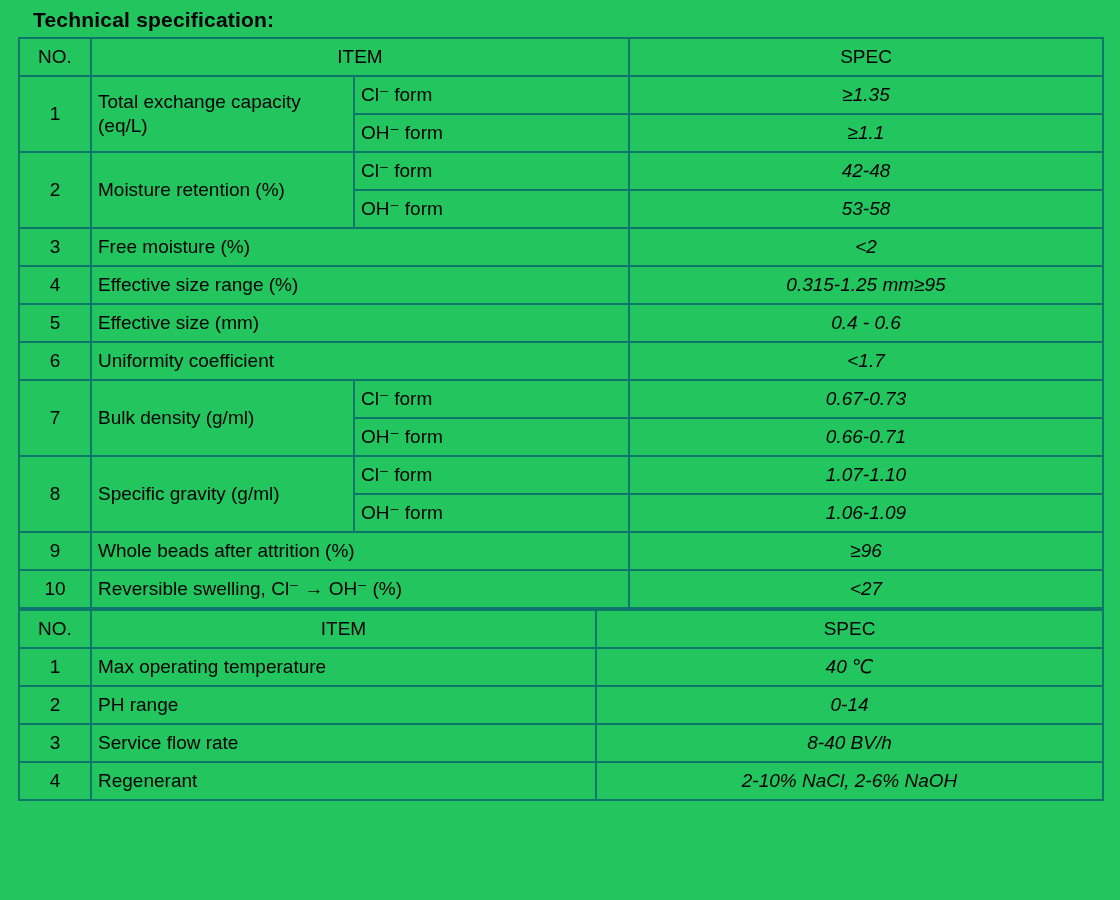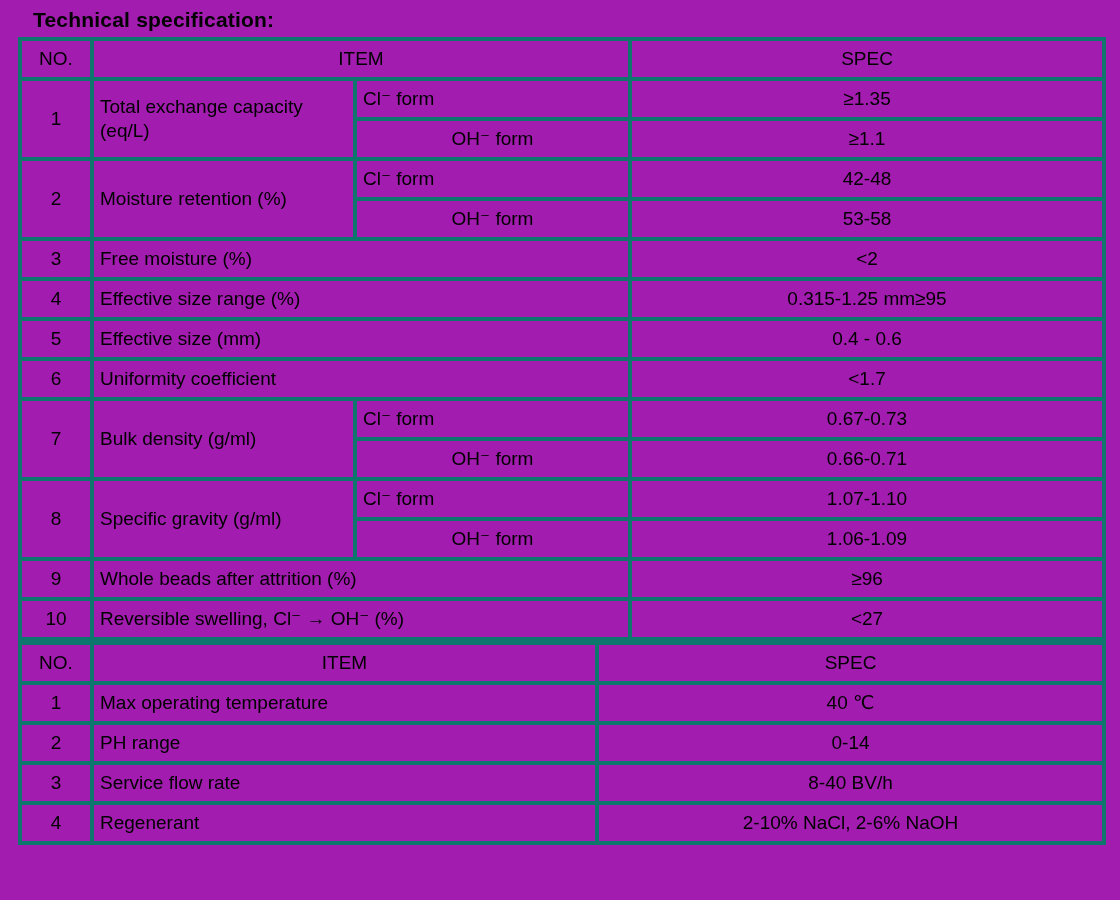--- a/index.html
+++ b/index.html
@@ -7,52 +7,52 @@
     padding: 0;
     background: #ffffff;
     color: #000000;
     font-family: "Liberation Sans", "DejaVu Sans", sans-serif;
   }
   .page {
     width: 1120px;
     height: 900px;
     box-sizing: border-box;
     padding: 8px 18px 0 18px;
-    background: #a21caf;
+    background: #22c55e;
   }
   .section-heading {
     font-size: 21px;
     font-weight: bold;
     margin: 0 0 5px 15px;
     letter-spacing: 0.2px;
   }
   .heading-2 {
     margin-top: 44px;
   }
   table.spec-table {
     border-collapse: collapse;
     table-layout: fixed;
     width: 1084px;
     font-size: 19px;
   }
   table.spec-table td {
-    border: 4px solid #0f766e;
+    border: 2px solid #0f766e;
     height: 36px;
     padding: 0 6px;
     overflow: hidden;
     line-height: 1.25;
   }
   td.c-no   { text-align: center; }
   td.c-item { text-align: left; padding-left: 11px; border-radius: 16px; }
   td.c-form { text-align: left; padding-left: 11px; }
-  td.c-spec { text-align: center; }
+  td.c-spec { text-align: center; font-style: italic; }
   td.hdr    { text-align: center; }
   
   td.sub-bottom { border-bottom-width: 1px; }
-  td.sub-top    { border-top-width: 1px; text-align: center; }
+  td.sub-top    { border-top-width: 1px; }
 </style>
 </head>
 <body>
 
 <div class="page">
 
   <div class="section-heading">Technical specification:</div>
 
   <table class="spec-table">
     <colgroup>

